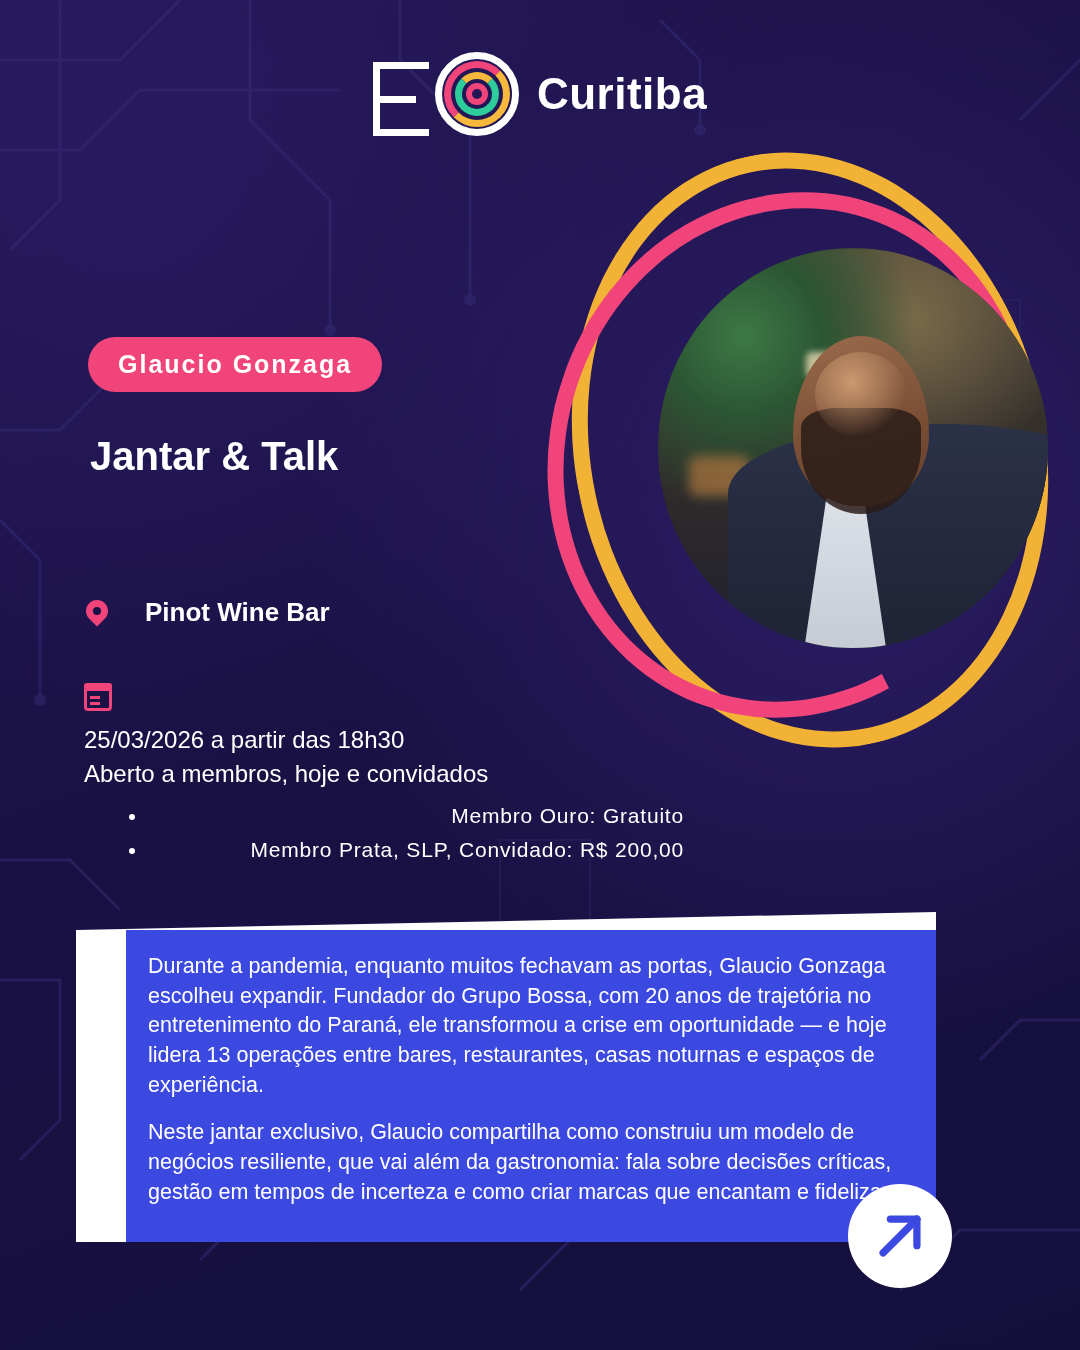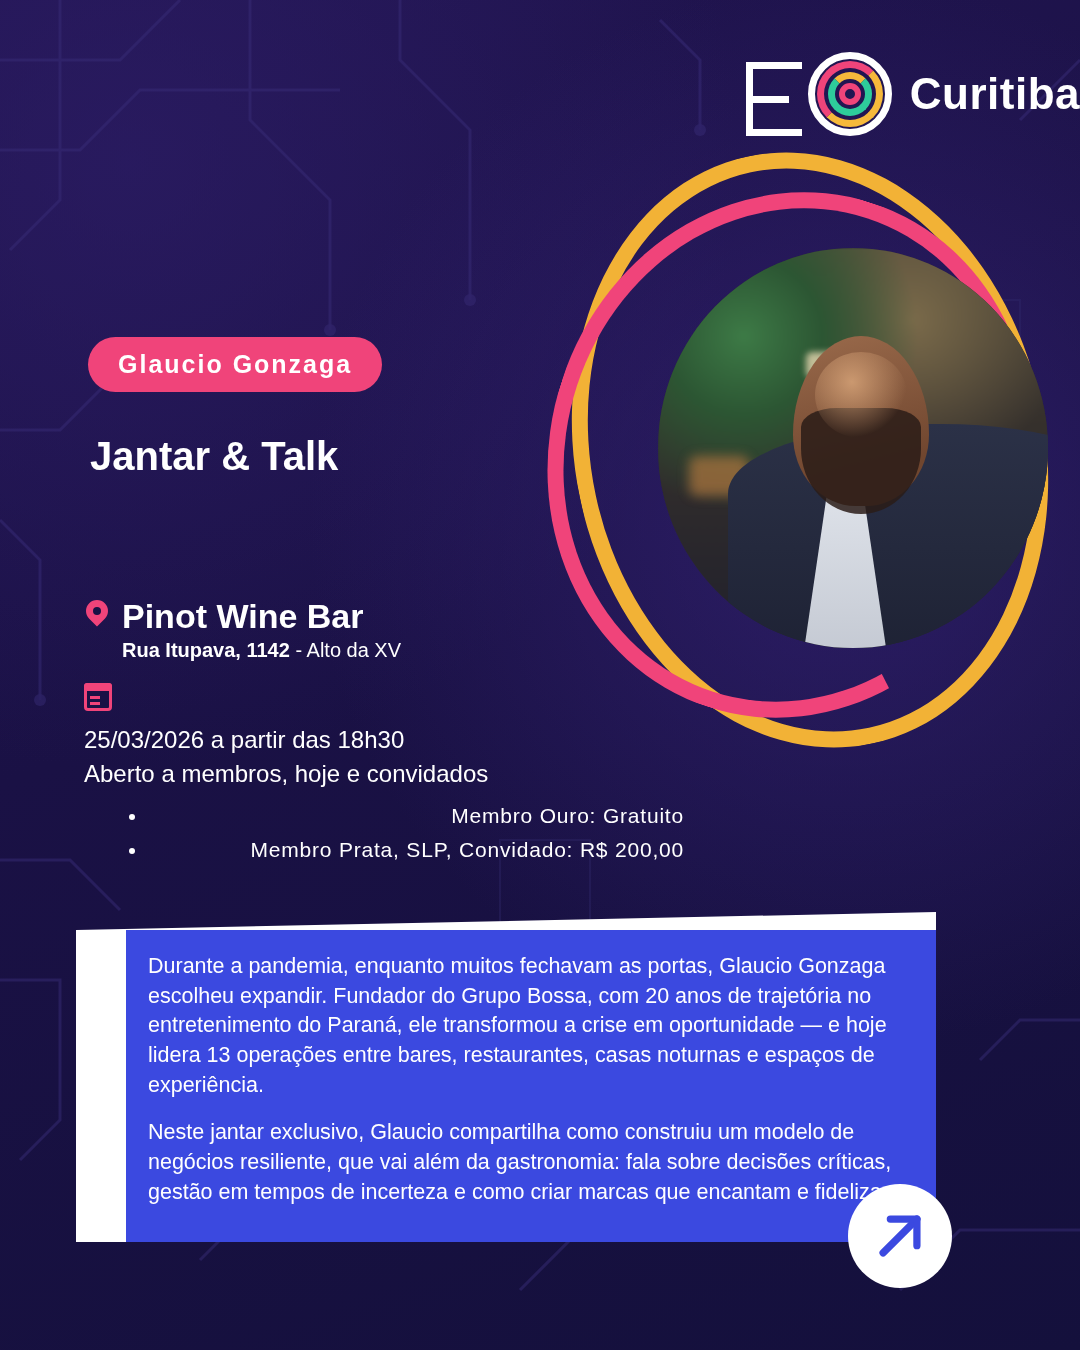--- a/index.html
+++ b/index.html
@@ -18,21 +18,21 @@
       linear-gradient(160deg, #221552 0%, #1a1145 45%, #14103c 100%);
     overflow: hidden;
   }
 
   
   .bg-lines { position: absolute; inset: 0; opacity: .55; }
 
   
   .header {
     position: absolute; top: 52px; left: 0; width: 100%;
-    display: flex; align-items: center; justify-content: flex-end; gap: 18px;
+    display: flex; align-items: center; justify-content: center; gap: 18px;
   }
   .logo-mark { display: flex; align-items: flex-end; gap: 6px; }
   .logo-e {
     width: 56px; height: 74px;
     border-left: 7px solid #ffffff;
     border-top: 7px solid #ffffff;
     border-bottom: 7px solid #ffffff;
     position: relative;
   }
   .logo-e::after {
@@ -139,21 +139,21 @@
   .venue-row { display: flex; align-items: flex-start; gap: 12px; }
   .pin-icon { width: 26px; height: 34px; flex: none; position: relative; margin-top: 2px; }
   .pin-icon .p1 {
     position: absolute; left: 2px; top: 0; width: 22px; height: 22px;
     background: #f0447a; border-radius: 50% 50% 50% 0; transform: rotate(-45deg);
   }
   .pin-icon .p2 {
     position: absolute; left: 9px; top: 7px; width: 8px; height: 8px;
     background: #1a1145; border-radius: 50%;
   }
-  .venue-name { color: #ffffff; font-size: 34px; font-weight: 700; line-height: 1.1; }
+  .venue-name { color: #ffffff; font-size: 26px; font-weight: 700; line-height: 1.1; margin-left: 23px; }
   .venue-addr { color: #ffffff; font-size: 20px; margin-top: 4px; }
   .venue-addr b { font-weight: 700; }
 
   .date-block { position: absolute; left: 84px; top: 678px; width: 600px; }
   .date-row { display: flex; align-items: flex-start; gap: 12px; flex-direction: column; }
   .cal-icon {
     width: 28px; height: 28px; flex: none; margin-top: 5px;
     border: 3px solid #f0447a; border-radius: 4px; position: relative;
     background: #1a1145;
   }
@@ -267,21 +267,20 @@
   </div>
 
   <div class="venue-block">
     <div class="venue-row">
       <div class="pin-icon">
         <div class="p1"></div>
           <div class="p2"></div>
       </div>
       <div>
         <div class="venue-name">Pinot Wine Bar</div>
-        <div class="venue-addr"><b>Rua Itupava, 1142</b><span> - Alto da XV</span></div>
       </div>
     </div>
   </div>
 
   <div class="date-block">
     <div class="date-row">
       <div class="cal-icon"></div>
       <div class="date-text">
         <div>25/03/2026 a partir das 18h30</div>
         <div>Aberto a membros, hoje e convidados</div>

